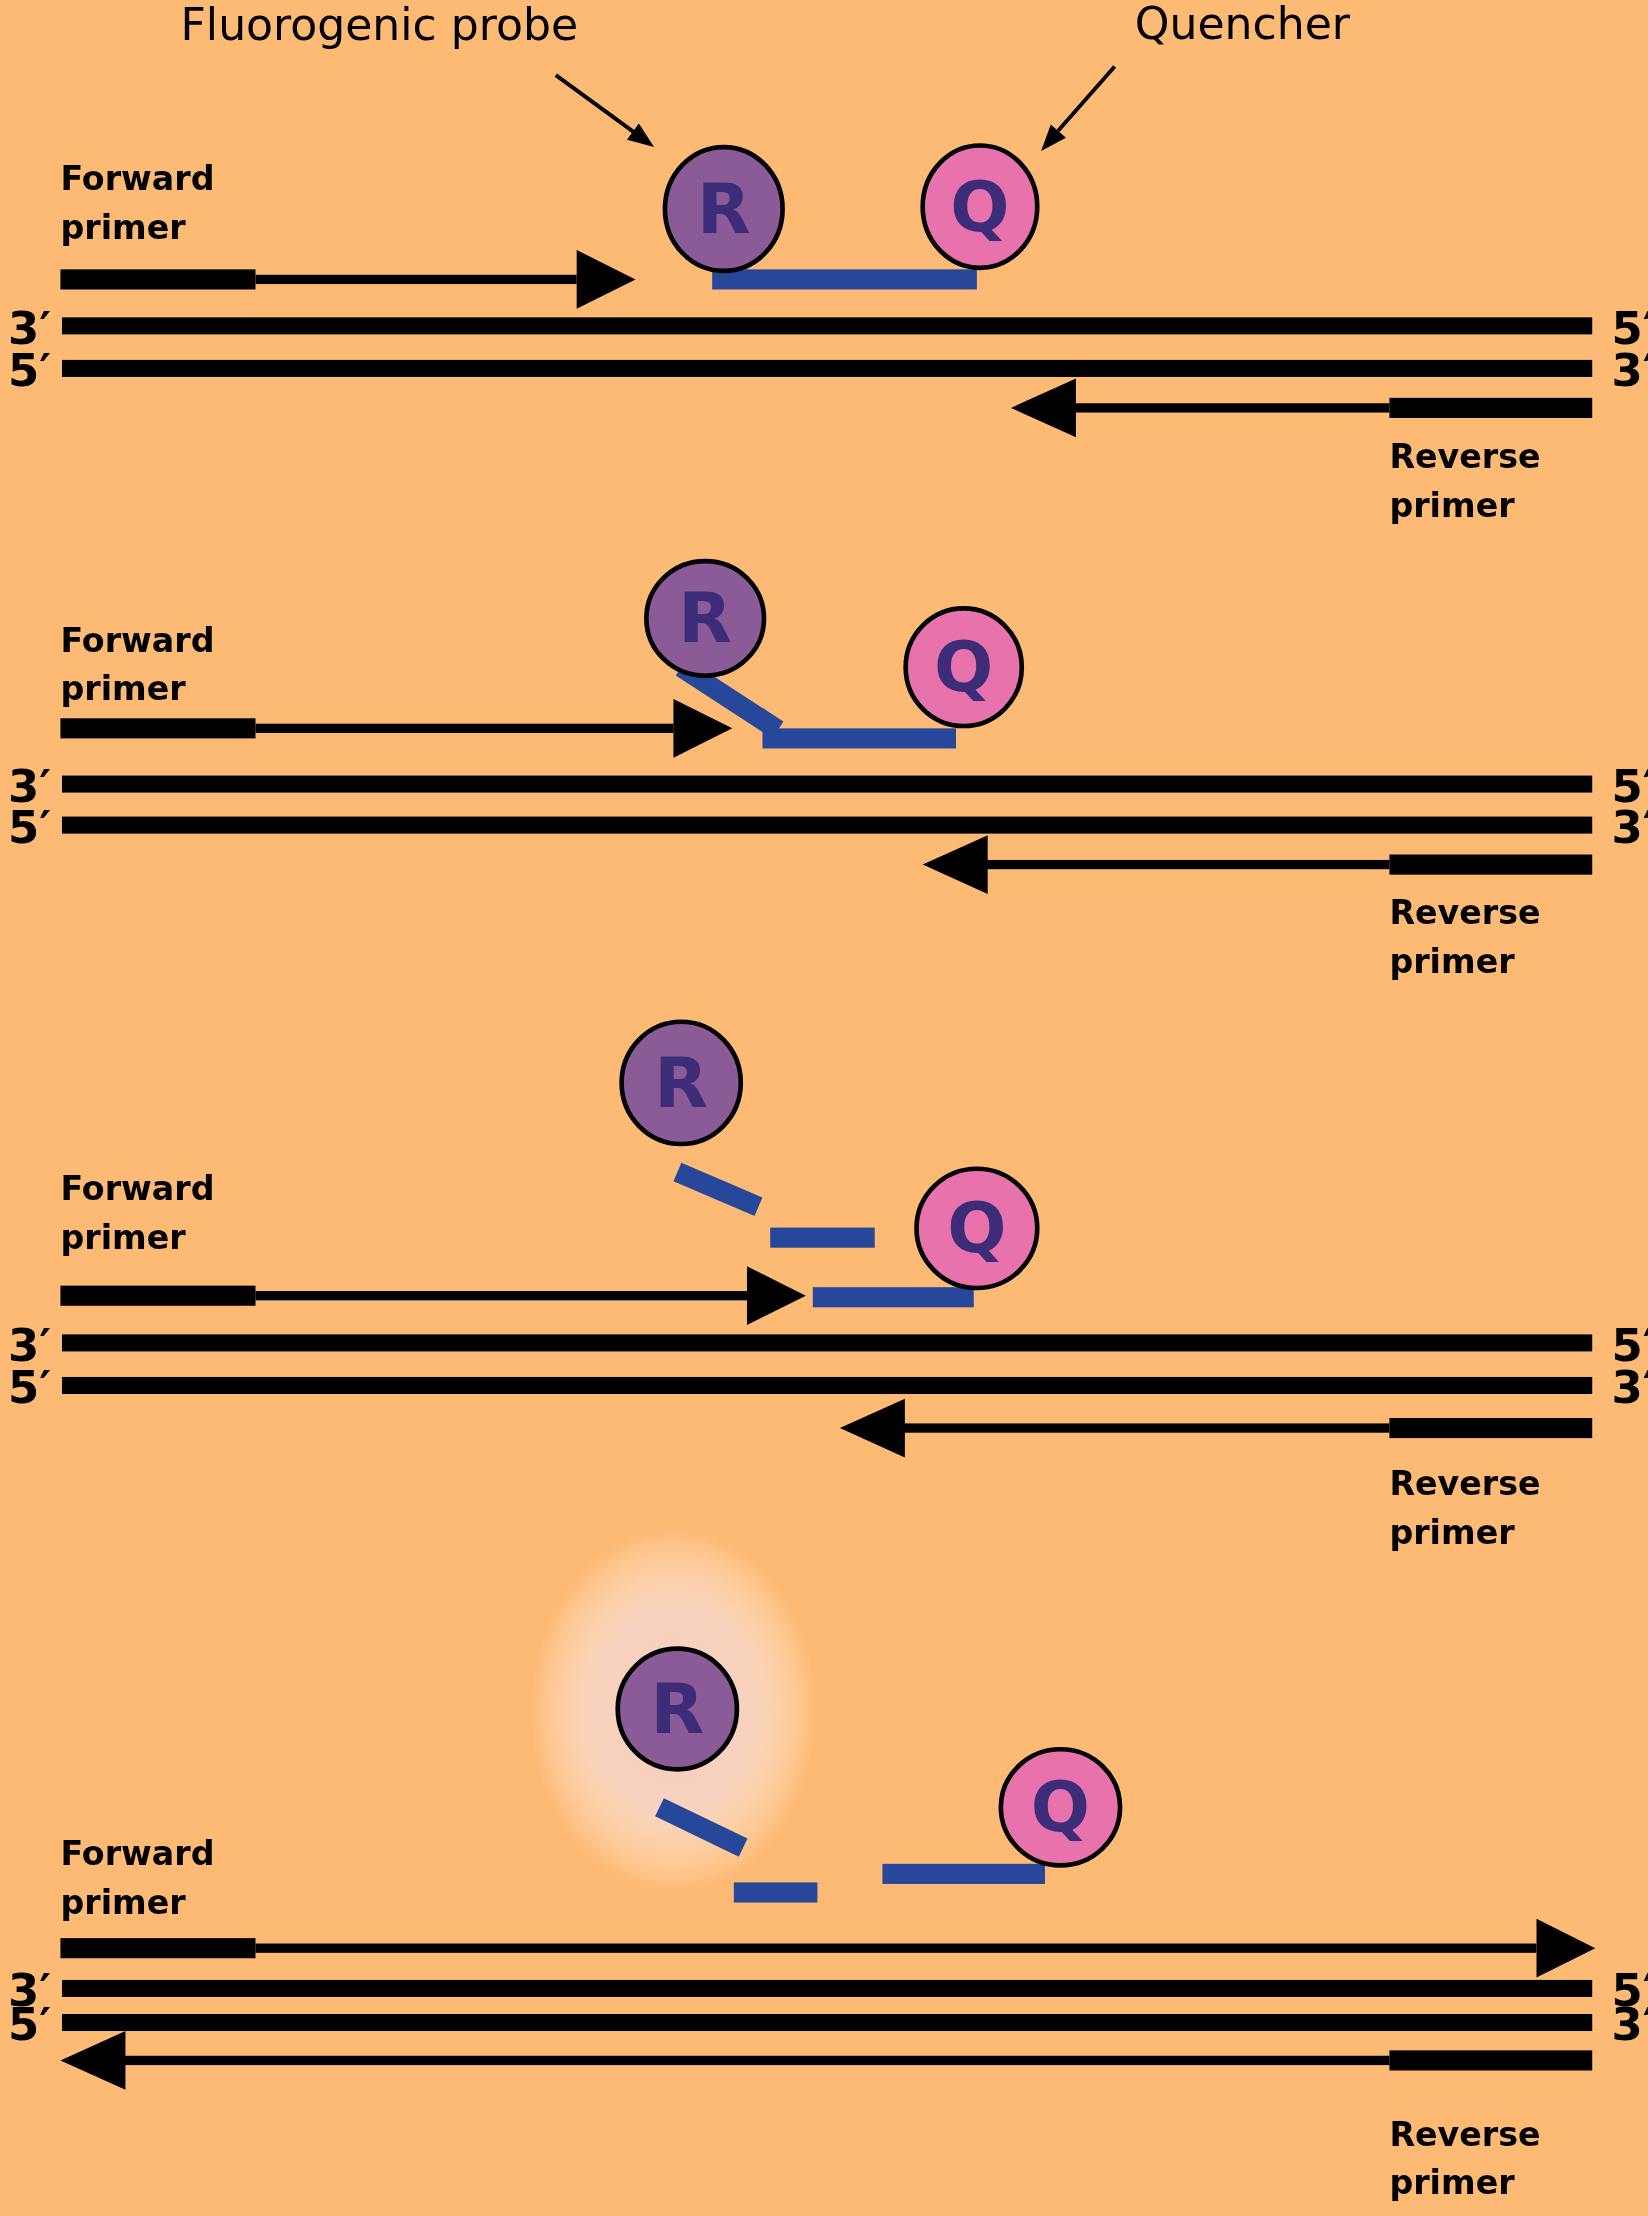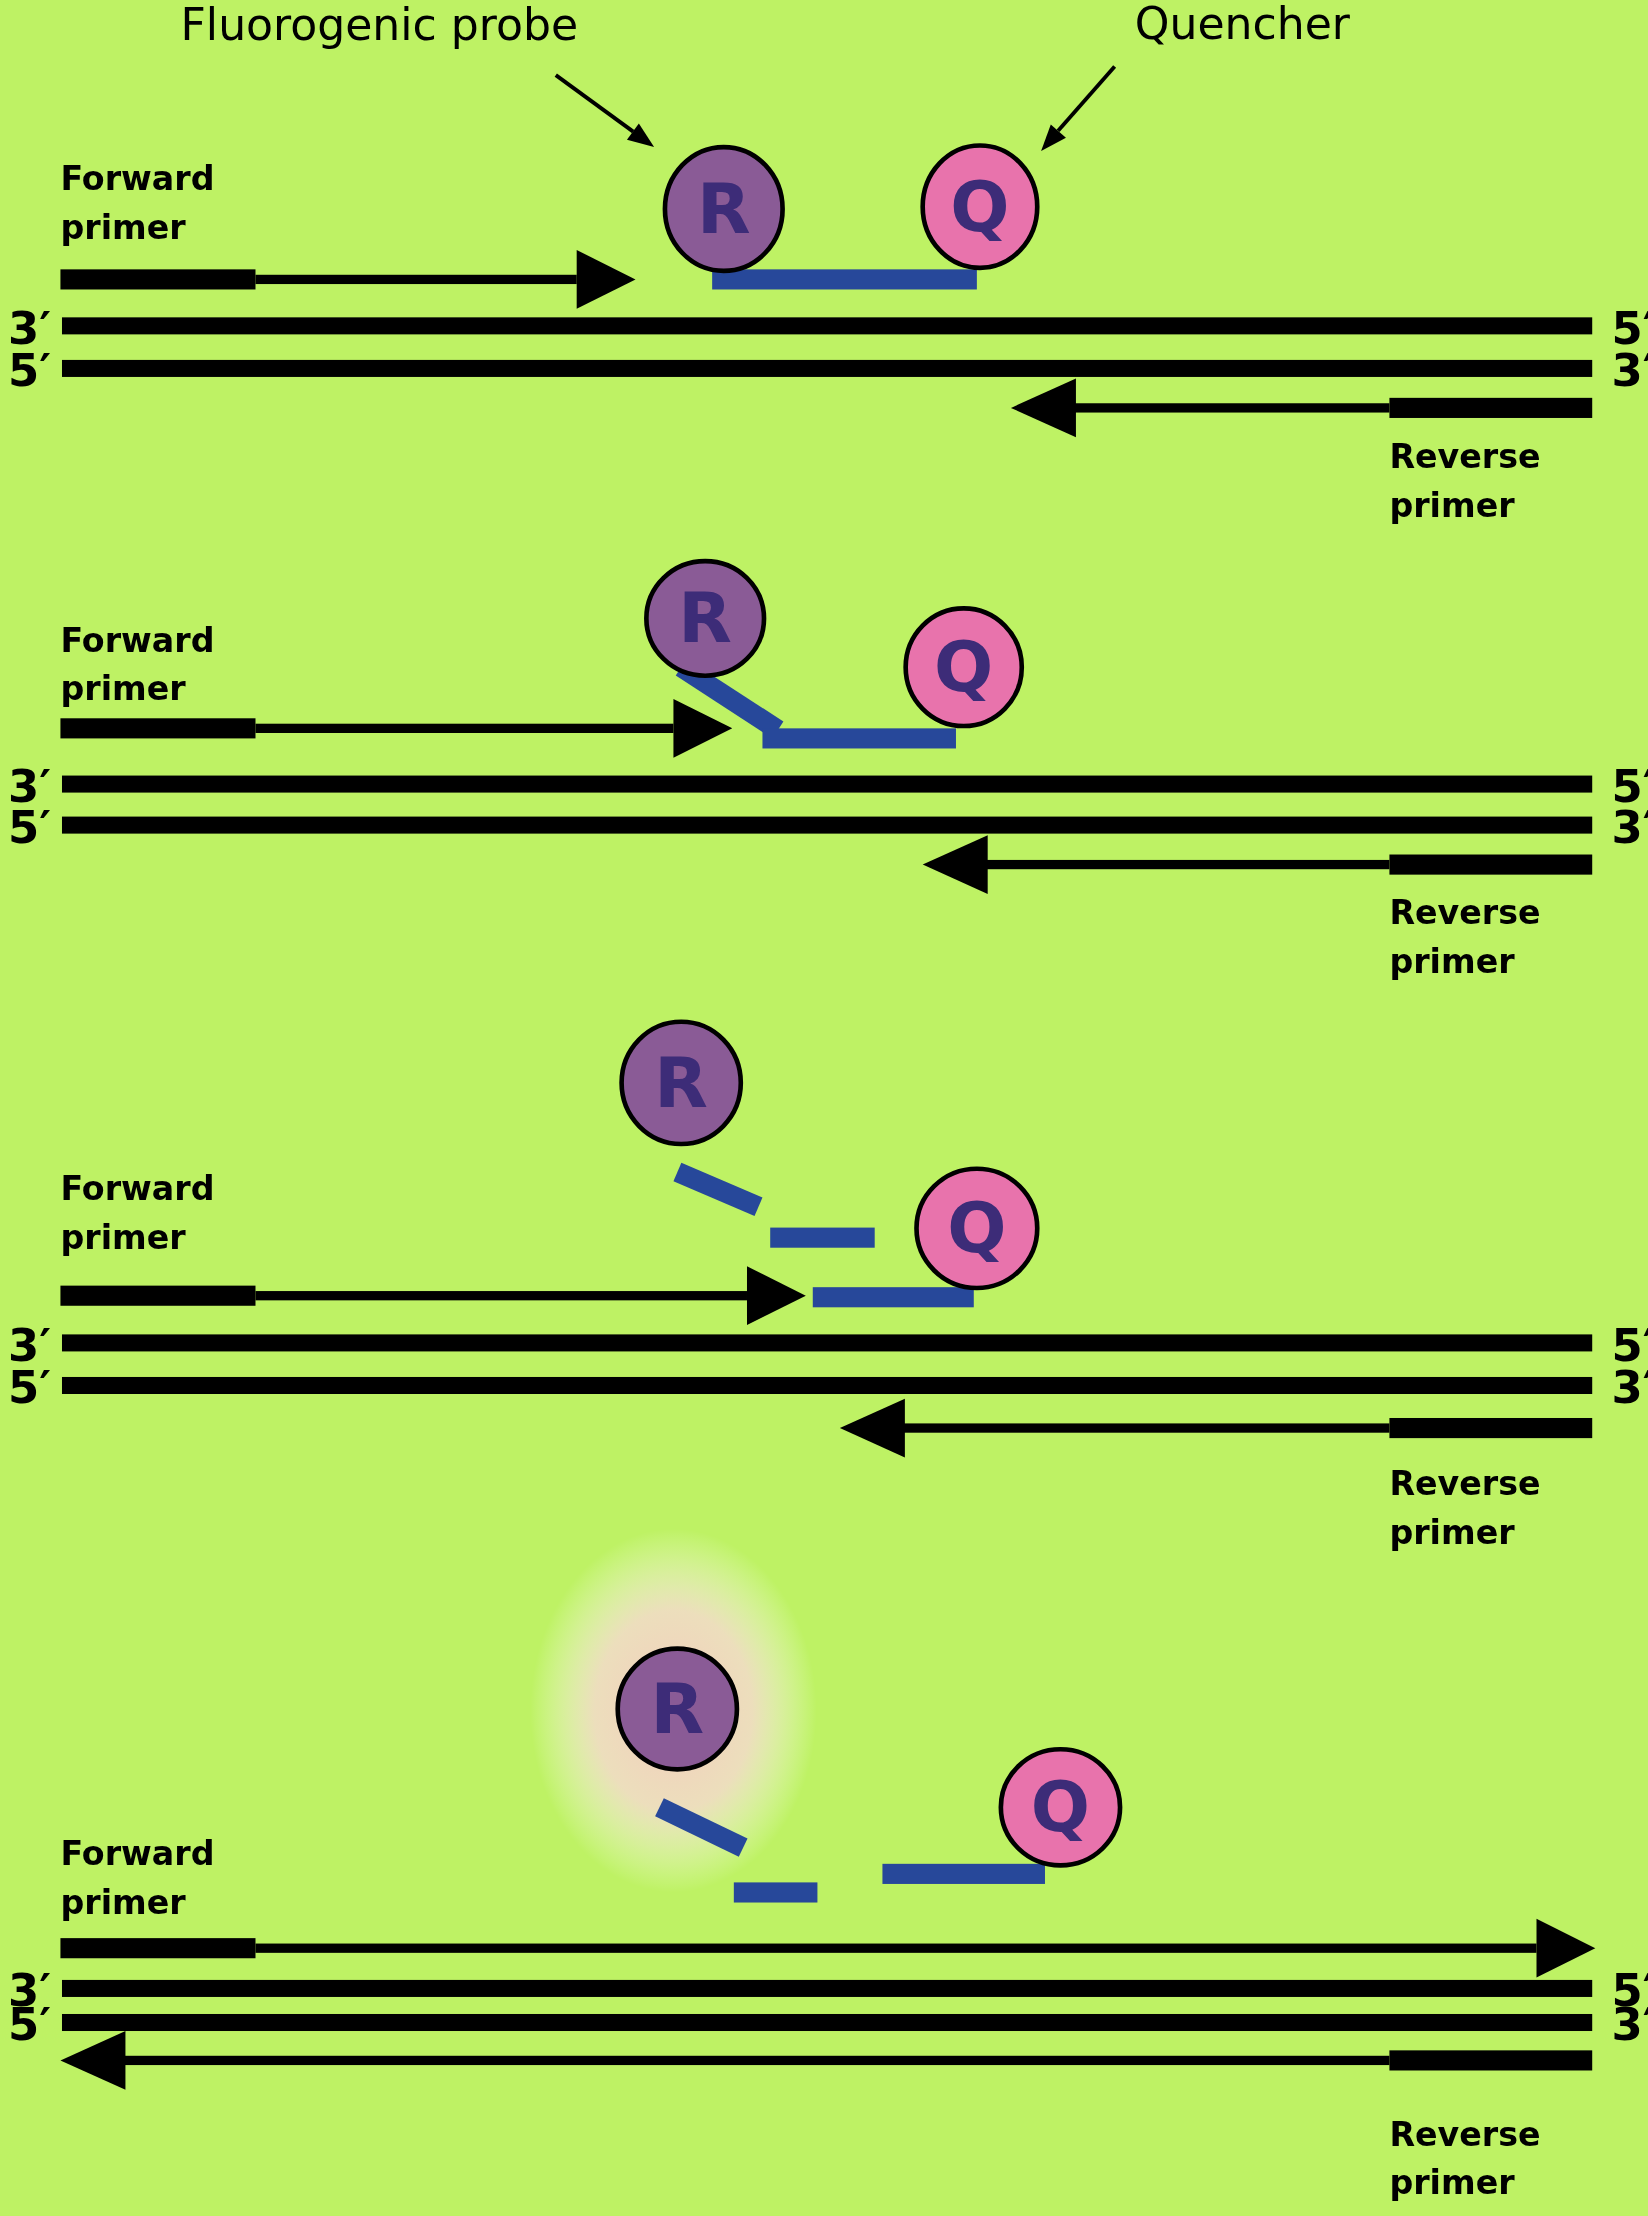--- a/index.html
+++ b/index.html
@@ -1,19 +1,19 @@
 <!DOCTYPE html>
 <html style="font-size:12.4px"><head>
 <meta charset="utf-8">
 <style>
   html,body{margin:0;padding:0;background:#ffffff;}
   .page{
     position:relative;
     width:1648px;height:2216px;
-    background:#bef264;
+    background:#fdba74;
     font-family:"DejaVu Sans","Liberation Sans",sans-serif;
   }
   svg{display:block;}
   text{font-family:"DejaVu Sans","Liberation Sans",sans-serif;}
   .title-label{font-size:57px;font-weight:400;fill:#000000;}
   .primer-label{font-size:43px;font-weight:700;fill:#000000;}
   .prime-label{font-size:58px;font-weight:700;fill:#000000;}
   .mol-letter{font-size:90px;font-weight:700;}
   .strand{fill:#000000;}
   .arrowpart{fill:#000000;}

